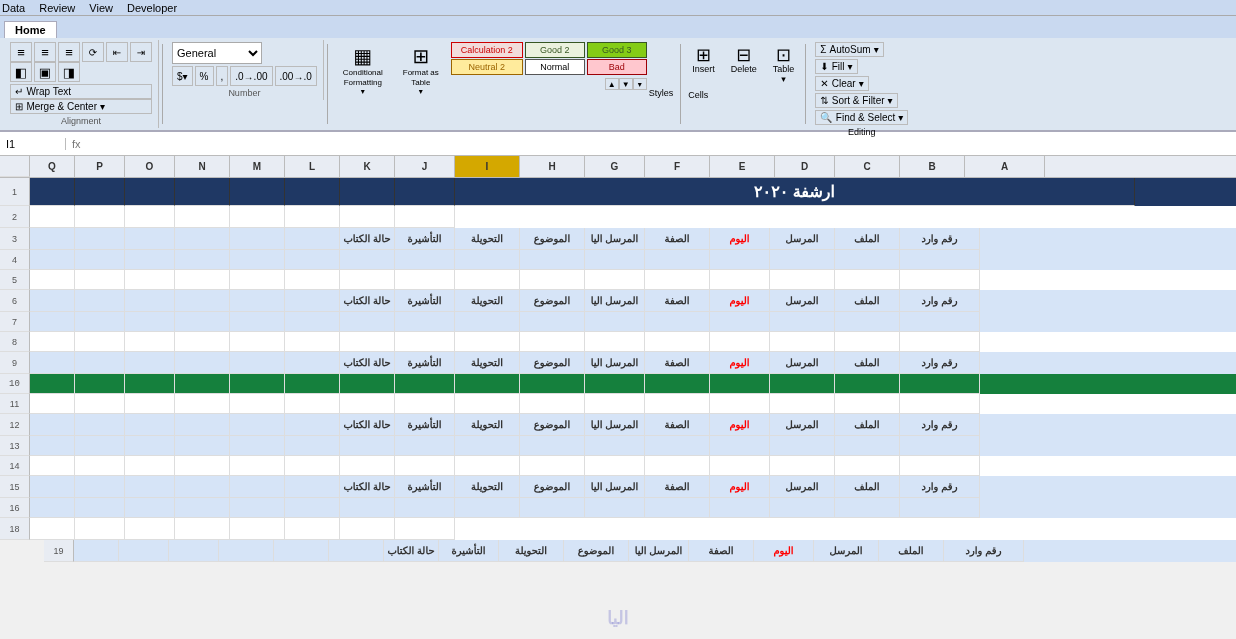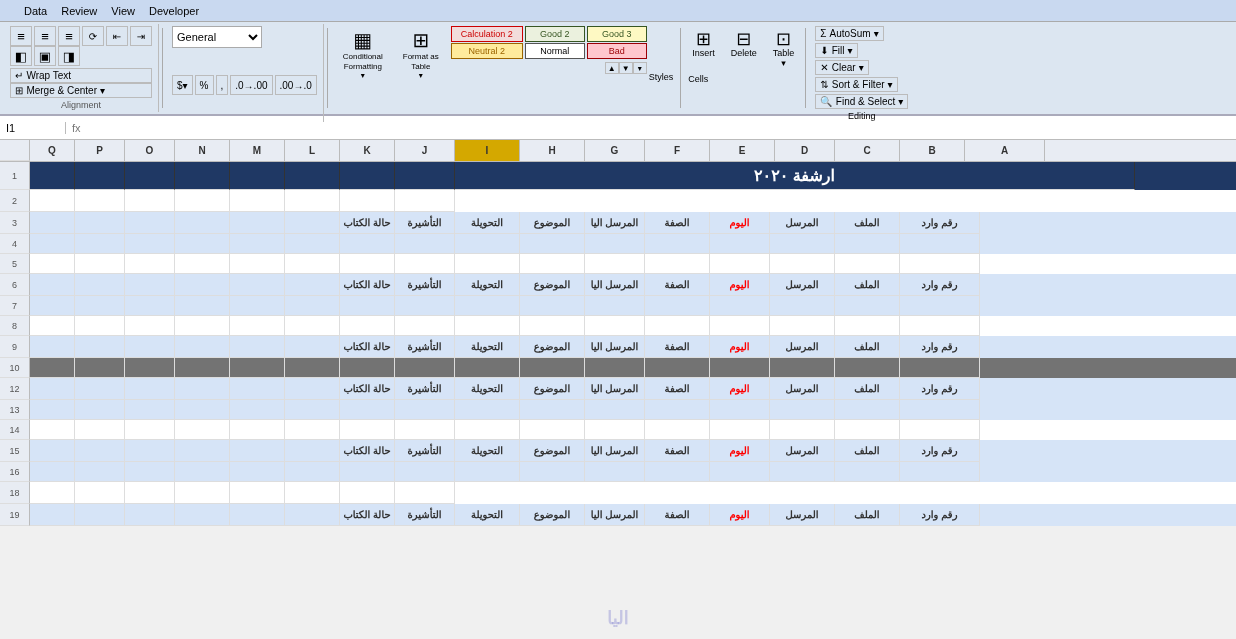--- a/index.html
+++ b/index.html
@@ -1,19 +1,19 @@
 <!DOCTYPE html>
 <html><head>
   <meta charset="utf-8">
   <style>
     * { box-sizing: border-box; margin: 0; padding: 0; }
     body { font-family: 'Segoe UI', Arial, sans-serif; font-size: 11px; background: #f0f0f0; overflow: hidden; }
 
     
-    .top-bar { background: #c9d9f0; height: 22px; display: flex; align-items: center; padding: 0 24px; font-size: 11px; border-bottom: 1px solid #aaa; }
+    .top-bar { background: #c9d9f0; height: 16px; display: flex; align-items: center; padding: 0 2px; font-size: 11px; border-bottom: 1px solid #aaa; }
     .top-bar span { margin-right: 14px; cursor: pointer; }
 
     
     .ribbon { background: #dce6f1; border-bottom: 2px solid #aab; display: flex; flex-direction: column; }
     .ribbon-tabs { display: flex; height: 22px; align-items: flex-end; padding-left: 4px; background: #c9d9f0; }
     .ribbon-tab { padding: 2px 10px; font-size: 11px; cursor: pointer; background: #dce6f1; border: 1px solid #aab; border-bottom: none; margin-right: 2px; }
     .ribbon-tab.active { background: #fff; font-weight: bold; }
 
     .ribbon-body { display: flex; height: 92px; padding: 2px 4px; align-items: flex-start; }
     .ribbon-group { display: flex; flex-direction: column; border-right: 1px solid #bbb; padding: 2px 6px; min-width: 40px; }
@@ -73,38 +73,41 @@
     .today-cell { color: red !important; font-weight: bold; }
 
     
     .watermark { position: fixed; bottom: 10px; left: 50%; transform: translateX(-50%); color: rgba(100,100,200,0.3); font-size: 18px; font-weight: bold; pointer-events: none; z-index: 999; }
 
     
     .style-normal { background: white; border: 1px solid #555; }
     .style-neutral2 { background: #ffeb9c; border: 1px solid #9c6500; color: #9c6500; }
     .style-calc2 { background: #f2dcdb; border: 1px solid #c00; color: #c00; }
     .style-good2 { background: #ebf1de; border: 1px solid #375623; color: #375623; }
-    .style-good3 { background: #fef9c3; border: 1px solid #375623; color: #375623; }
+    .style-good3 { background: #84cc16; border: 1px solid #375623; color: #375623; }
     .style-bad { background: #ffc7ce; border: 1px solid #9c0006; color: #9c0006; }
 
     .divider { width: 1px; background: #aaa; margin: 4px 3px; align-self: stretch; }
 
     select { appearance: auto; }
   </style>
 </head>
 <body>
 
 <div class="top-bar">
   <span>Data</span>
   <span>Review</span>
   <span>View</span>
   <span>Developer</span>
 </div>
 
 <div class="ribbon">
+  <div class="ribbon-tabs">
+    <div class="ribbon-tab active">Home</div>
+  </div>
   <div class="ribbon-body">
 
     <div class="ribbon-group" style="min-width:120px;">
       <div class="ribbon-row">
         <button class="align-btn">≡</button>
         <button class="align-btn">≡</button>
         <button class="align-btn">≡</button>
         <button class="align-btn" style="font-size:10px;">⟳</button>
         <button class="align-btn" style="font-size:10px;">⇤</button>
         <button class="align-btn" style="font-size:10px;">⇥</button>
@@ -125,21 +128,21 @@
           <span>⊞</span>
           <span>Merge &amp; Center</span>
           <span>▾</span>
         </button>
       </div>
       <div class="ribbon-group-label">Alignment</div>
     </div>
 
     <div class="divider"></div>
 
-    <div class="ribbon-group" style="min-width:100px;gap:25px;">
+    <div class="ribbon-group" style="min-width:100px;">
       <select class="number-select">
         <option>General</option>
       </select>
       <div class="ribbon-row" style="gap:2px;margin-top:2px;">
         <button class="number-btn">$▾</button>
         <button class="number-btn">%</button>
         <button class="number-btn">,</button>
         <button class="number-btn">.0→.00</button>
         <button class="number-btn">.00→.0</button>
       </div>
@@ -422,40 +425,59 @@
     <div class="grid-cell" style="width:65px;font-weight:bold;direction:rtl;font-size:10px;">التحويلة</div>
     <div class="grid-cell" style="width:65px;font-weight:bold;direction:rtl;font-size:10px;">الموضوع</div>
     <div class="grid-cell" style="width:60px;font-weight:bold;direction:rtl;font-size:10px;">المرسل اليا</div>
     <div class="grid-cell" style="width:65px;font-weight:bold;direction:rtl;font-size:10px;">الصفة</div>
     <div class="grid-cell today-cell" style="width:60px;font-weight:bold;direction:rtl;font-size:10px;">اليوم</div>
     <div class="grid-cell" style="width:65px;font-weight:bold;direction:rtl;font-size:10px;">المرسل</div>
     <div class="grid-cell" style="width:65px;font-weight:bold;direction:rtl;font-size:10px;">الملف</div>
     <div class="grid-cell" style="width:80px;font-weight:bold;direction:rtl;font-size:10px;">رقم وارد</div>
   </div>
 
-  <div class="grid-row" style="background:#737373;min-height:20px;">
+  <div class="grid-row" style="background:#15803d;min-height:20px;font-family:Liberation Mono, monospace;">
     <div class="row-header">10</div>
     <div class="grid-cell" style="width:45px;"></div>
       <div class="grid-cell" style="width:50px;"></div>
       <div class="grid-cell" style="width:50px;"></div>
       <div class="grid-cell" style="width:55px;"></div>
       <div class="grid-cell" style="width:55px;"></div>
       <div class="grid-cell" style="width:55px;"></div>
       <div class="grid-cell" style="width:55px;"></div>
       <div class="grid-cell" style="width:60px;"></div>
       <div class="grid-cell" style="width:65px;"></div>
       <div class="grid-cell" style="width:65px;"></div>
       <div class="grid-cell" style="width:60px;"></div>
       <div class="grid-cell" style="width:65px;"></div>
       <div class="grid-cell" style="width:60px;"></div>
       <div class="grid-cell" style="width:65px;"></div>
       <div class="grid-cell" style="width:65px;"></div>
       <div class="grid-cell" style="width:80px;"></div>
   </div>
 
+  <div class="grid-row" style="background:white;min-height:20px;">
+    <div class="row-header">11</div>
+    <div class="grid-cell" style="width:45px;"></div>
+      <div class="grid-cell" style="width:50px;"></div>
+      <div class="grid-cell" style="width:50px;"></div>
+      <div class="grid-cell" style="width:55px;"></div>
+      <div class="grid-cell" style="width:55px;"></div>
+      <div class="grid-cell" style="width:55px;"></div>
+      <div class="grid-cell" style="width:55px;"></div>
+      <div class="grid-cell" style="width:60px;"></div>
+      <div class="grid-cell" style="width:65px;"></div>
+      <div class="grid-cell" style="width:65px;"></div>
+      <div class="grid-cell" style="width:60px;"></div>
+      <div class="grid-cell" style="width:65px;"></div>
+      <div class="grid-cell" style="width:60px;"></div>
+      <div class="grid-cell" style="width:65px;"></div>
+      <div class="grid-cell" style="width:65px;"></div>
+      <div class="grid-cell" style="width:80px;"></div>
+  </div>
 
   <div class="grid-row col-title-row" style="min-height:22px;">
     <div class="row-header">12</div>
     <div class="grid-cell" style="width:45px;"></div>
       <div class="grid-cell" style="width:50px;"></div>
       <div class="grid-cell" style="width:50px;"></div>
       <div class="grid-cell" style="width:55px;"></div>
       <div class="grid-cell" style="width:55px;"></div>
       <div class="grid-cell" style="width:55px;"></div>
     <div class="grid-cell" style="width:55px;font-weight:bold;direction:rtl;font-size:10px;">حالة الكتاب</div>
@@ -556,21 +578,21 @@
     <div class="grid-cell" style="width:45px;"></div>
       <div class="grid-cell" style="width:50px;"></div>
       <div class="grid-cell" style="width:50px;"></div>
       <div class="grid-cell" style="width:55px;"></div>
       <div class="grid-cell" style="width:55px;"></div>
       <div class="grid-cell" style="width:55px;"></div>
       <div class="grid-cell" style="width:55px;"></div>
       <div class="grid-cell" style="width:60px;"></div>
   </div>
 
-  <div class="grid-row col-title-row" style="min-height:22px;">
+  <div class="grid-row col-title-row" style="min-height:22px;margin-left:44px;">
     <div class="row-header">19</div>
     <div class="grid-cell" style="width:45px;"></div>
       <div class="grid-cell" style="width:50px;"></div>
       <div class="grid-cell" style="width:50px;"></div>
       <div class="grid-cell" style="width:55px;"></div>
       <div class="grid-cell" style="width:55px;"></div>
       <div class="grid-cell" style="width:55px;"></div>
     <div class="grid-cell" style="width:55px;font-weight:bold;direction:rtl;font-size:10px;">حالة الكتاب</div>
     <div class="grid-cell" style="width:60px;font-weight:bold;direction:rtl;font-size:10px;">التأشيرة</div>
     <div class="grid-cell" style="width:65px;font-weight:bold;direction:rtl;font-size:10px;">التحويلة</div>

